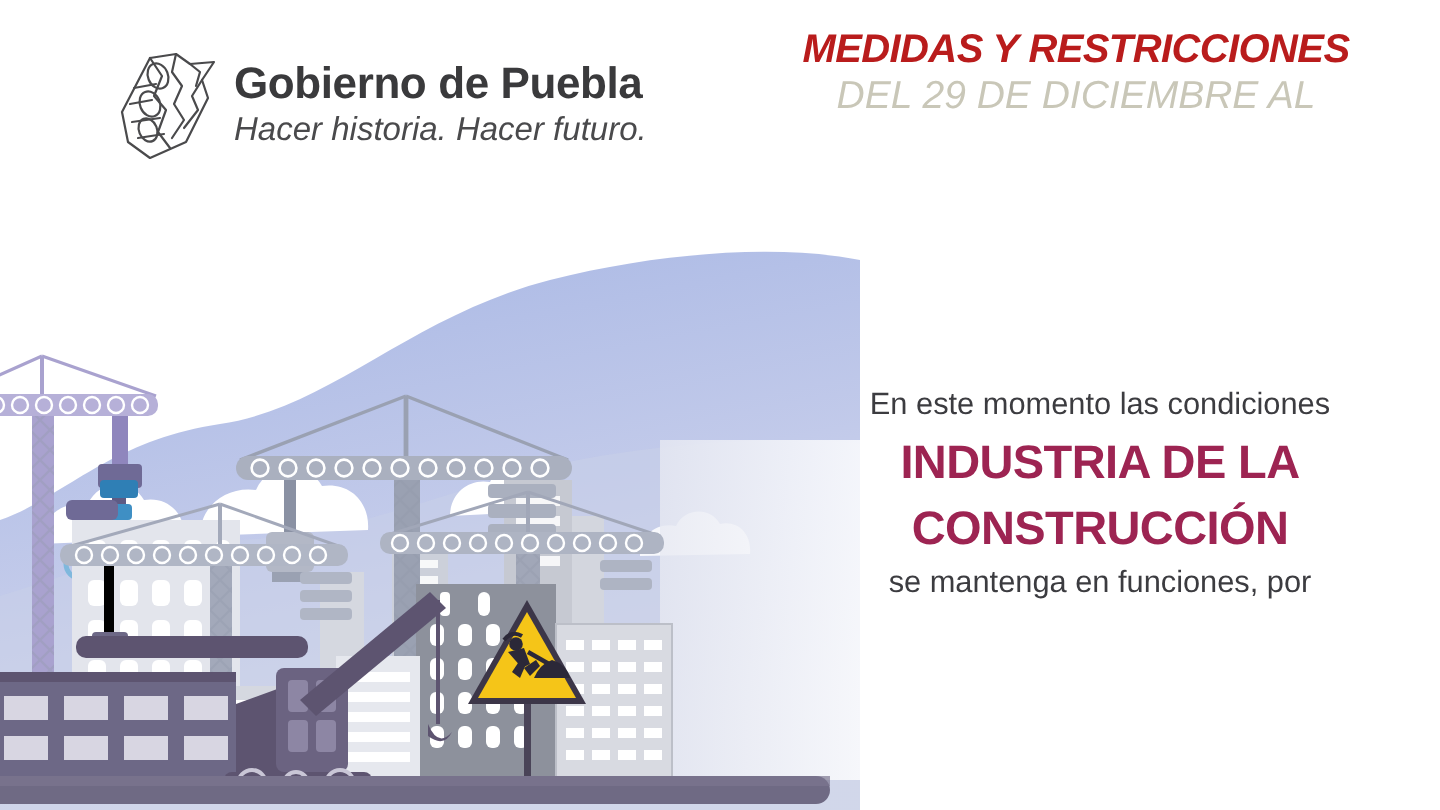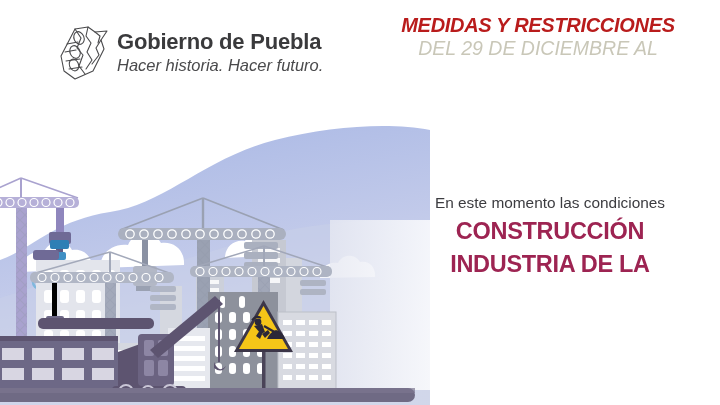--- a/index.html
+++ b/index.html
@@ -381,17 +381,18 @@
         </g>
       </g>
 
       <rect x="-10" y="288" width="425" height="14" rx="7" fill="#6f6a84"></rect>
       <rect x="-10" y="288" width="425" height="5" fill="#7c7690" opacity=".7"></rect>
     </svg>
   </div>
 
   <div class="message">
     <div class="msg-line">En este momento las condiciones</div>
+    <div class="msg-strong">INDUSTRIA DE LA</div>
     <div class="msg-strong">CONSTRUCCIÓN</div>
-    <div class="msg-strong">INDUSTRIA DE LA</div>
+    <div class="msg-tail">se mantenga en funciones, por</div>
   </div>
 
 </div>
 
 </body></html>

